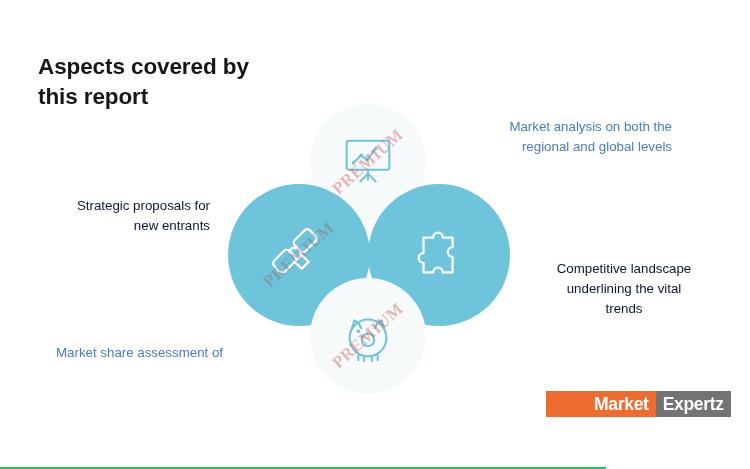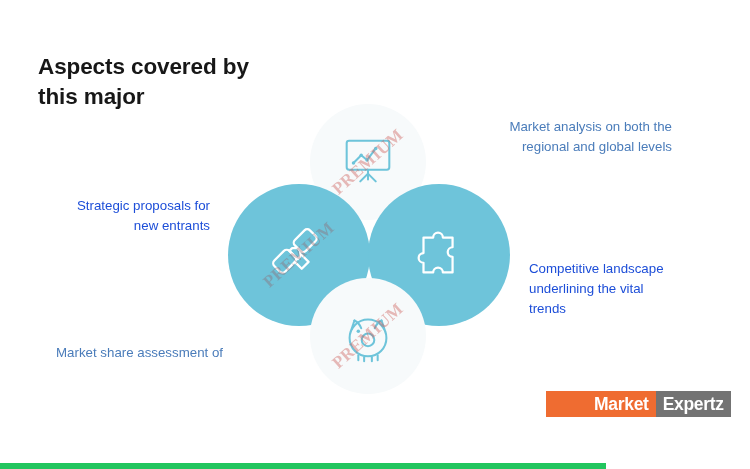--- a/index.html
+++ b/index.html
@@ -12,21 +12,21 @@
     background: #ffffff;
     font-family: "Liberation Sans", sans-serif;
     overflow: hidden;
   }
   #stage {
     position: relative;
     width: 606px;
     height: 469px;
     background: #ffffff;
     box-sizing: border-box;
-    border-bottom: 6px solid #22c55e;
+    border-bottom: 2px solid #22c55e;
   }
 
   
   #page-title {
     position: absolute;
     left: 38px;
     top: 52px;
     width: 320px;
     font-size: 22.5px;
     font-weight: bold;
@@ -77,26 +77,26 @@
     font-family: "Liberation Serif", serif;
   }
   .wm.on-solid { color: rgba(150, 92, 96, 0.35); }
 
   
   .callout {
     position: absolute;
     font-size: 13.3px;
     line-height: 1.5;
   }
-  .callout.dark { color: #1d4ed8; }
+  .callout.dark { color: #0f172a; }
   .callout.blue { color: #4a7cba; }
 
   #callout-top-right    { left: 457px; top: 117px; width: 215px; text-align: right; }
   #callout-left         { left: 30px;  top: 196px; width: 180px; text-align: right; }
-  #callout-right        { left: 529px; top: 259px; width: 190px; text-align: left; }
+  #callout-right        { left: 529px; top: 259px; width: 190px; text-align: center; }
   #callout-bottom-left  { left: 56px;  top: 343px; width: 215px; text-align: left; }
 
   
   #logo {
     position: absolute;
     left: 546px;
     top: 391px;
     display: flex;
     align-items: stretch;
     height: 26px;
@@ -113,21 +113,21 @@
   #logo-market  { background: #ef6c31; padding-left: 48px; }
   #logo-expertz { background: #737373; }
 </style>
 </head>
 <body>
 
 <div id="stage">
 
   <div id="page-title">
     <span class="t-line">Aspects covered by</span>
-    <span class="t-line">this major</span>
+    <span class="t-line">this report</span>
   </div>
 
   <div id="petal-cluster">
 
     <div class="petal pale" id="petal-top">
       <div class="petal-icon">
         <svg viewBox="0 0 64 64" fill="none" stroke="#6ec4da" stroke-width="2.1" stroke-linecap="round" stroke-linejoin="round">
           <rect x="10" y="10" width="44" height="30" rx="2.5"></rect>
           <polyline points="17,33 25,25 31,30 40,18"></polyline>
           <circle cx="17" cy="33" r="1.8" fill="#6ec4da" stroke="none"></circle>

